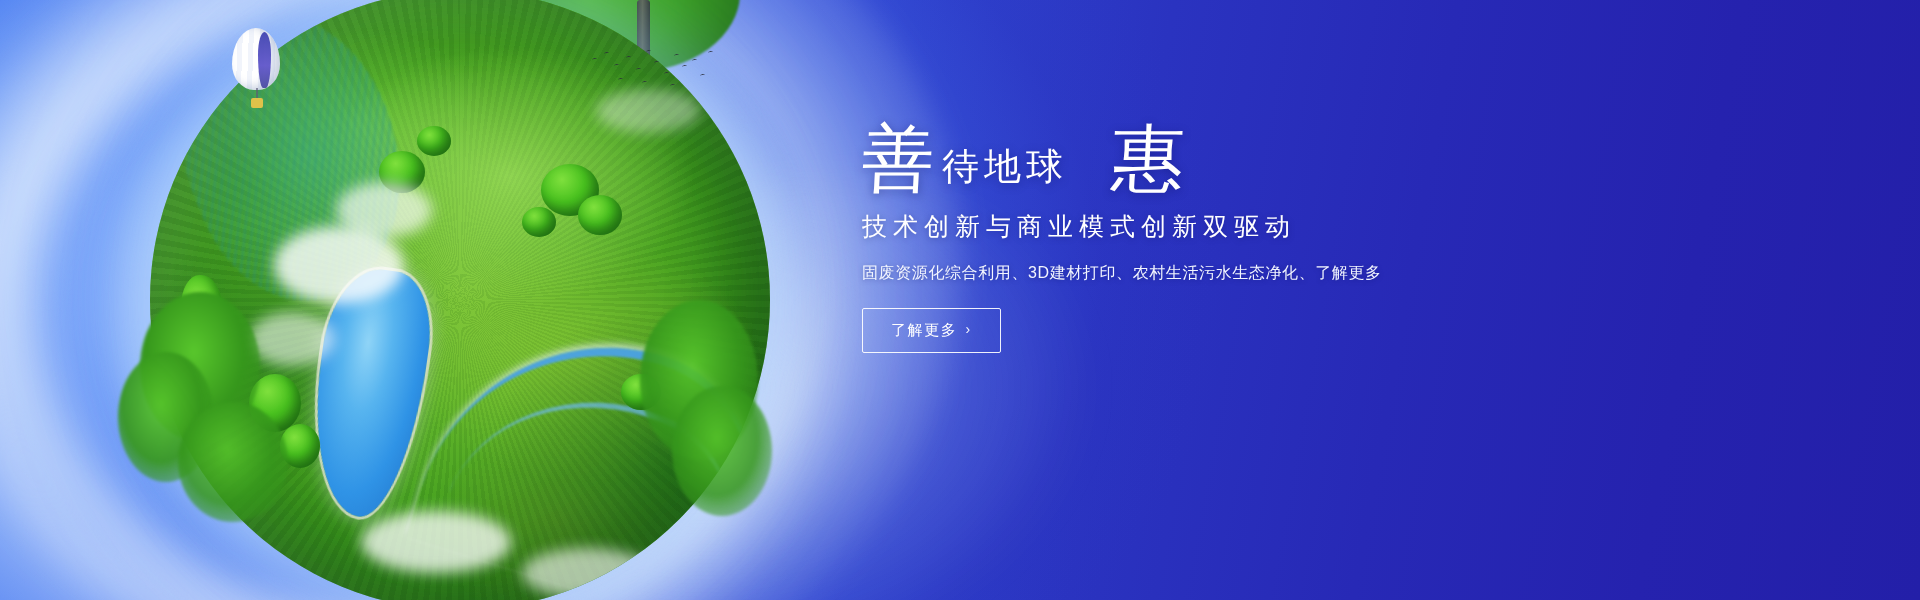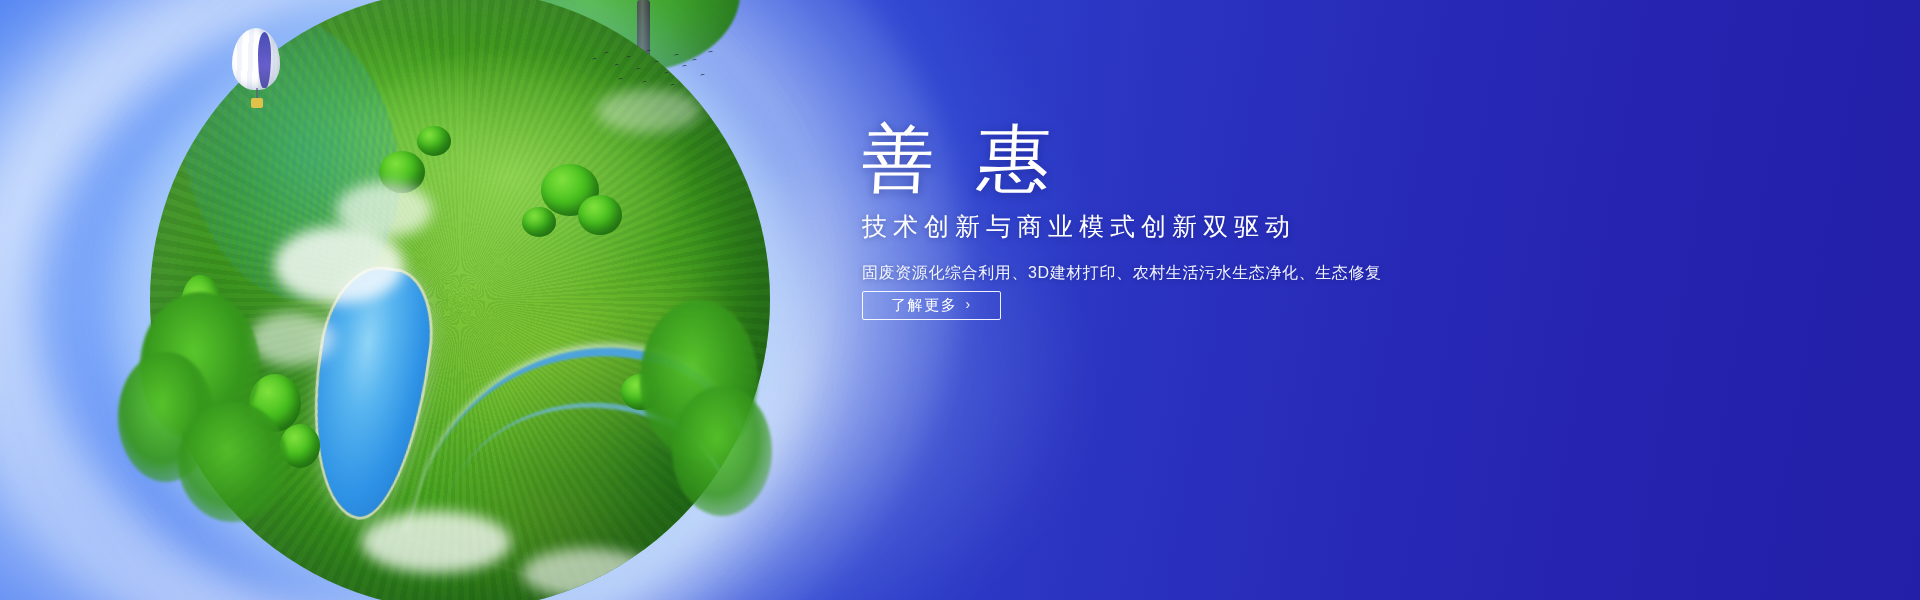--- a/index.html
+++ b/index.html
@@ -317,22 +317,22 @@
     margin-top:20px;
     white-space:nowrap;
     text-shadow:0 1px 5px rgba(10,16,90,0.35);
   }
 
   .cta {
     display:inline-flex;
     align-items:center;
     justify-content:center;
     gap:8px;
-    margin-top:7px;
-    padding:4px 28px;
+    margin-top:24px;
+    padding:12px 28px;
     min-width:116px;
     color:#ffffff;
     font-size:15px;
     letter-spacing:1.6px;
     background:transparent;
     border:1px solid rgba(255,255,255,0.92);
     border-radius:2px;
     cursor:pointer;
     white-space:nowrap;
   }
@@ -417,29 +417,30 @@
     <span class="bird" style="left:30px; top:30px;"></span>
     <span class="bird" style="left:54px; top:33px;"></span>
     <span class="bird" style="left:82px; top:36px;"></span>
   </div>
 
   <div class="content">
 
     <div class="headline">
       <span class="hl-group">
         <span class="hl-big">善</span>
+        <span class="hl-rest">待地球</span>
       </span>
       <span class="hl-group">
         <span class="hl-big">惠</span>
       </span>
     </div>
 
     <div class="subtitle">技术创新与商业模式创新双驱动</div>
 
-    <div class="description">固废资源化综合利用、3D建材打印、农村生活污水生态净化、生态修复</div>
+    <div class="description">固废资源化综合利用、3D建材打印、农村生活污水生态净化、了解更多</div>
 
     <button class="cta">
       <span>了解更多</span>
       <span class="chev">›</span>
     </button>
 
   </div>
 </div>
 
 </body></html>

